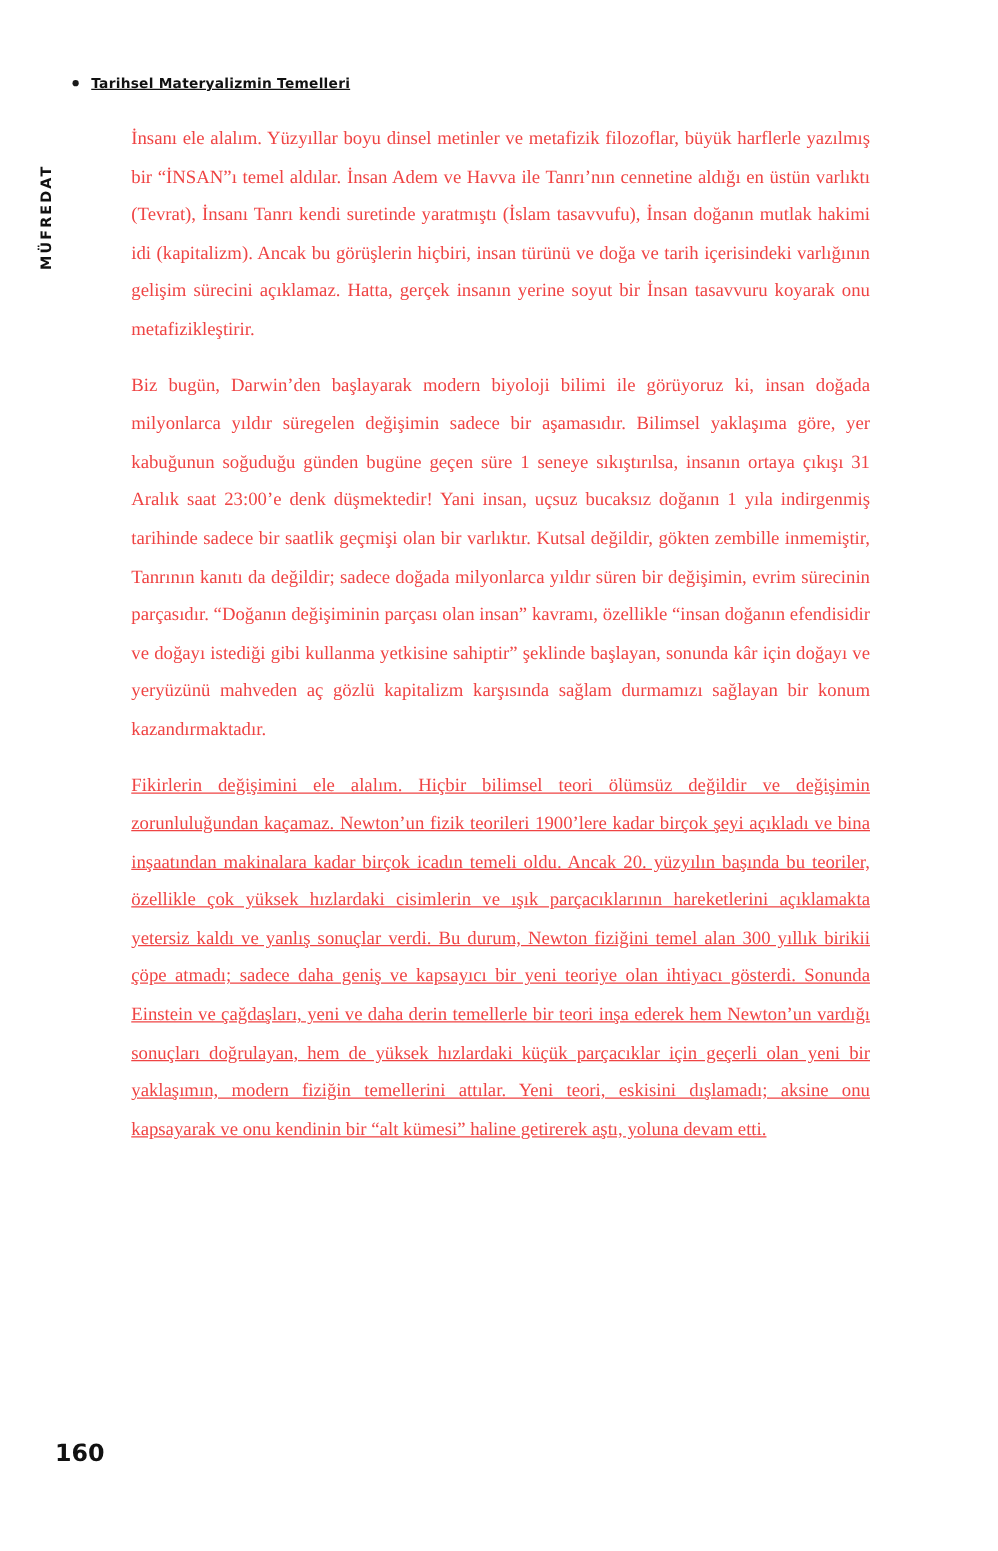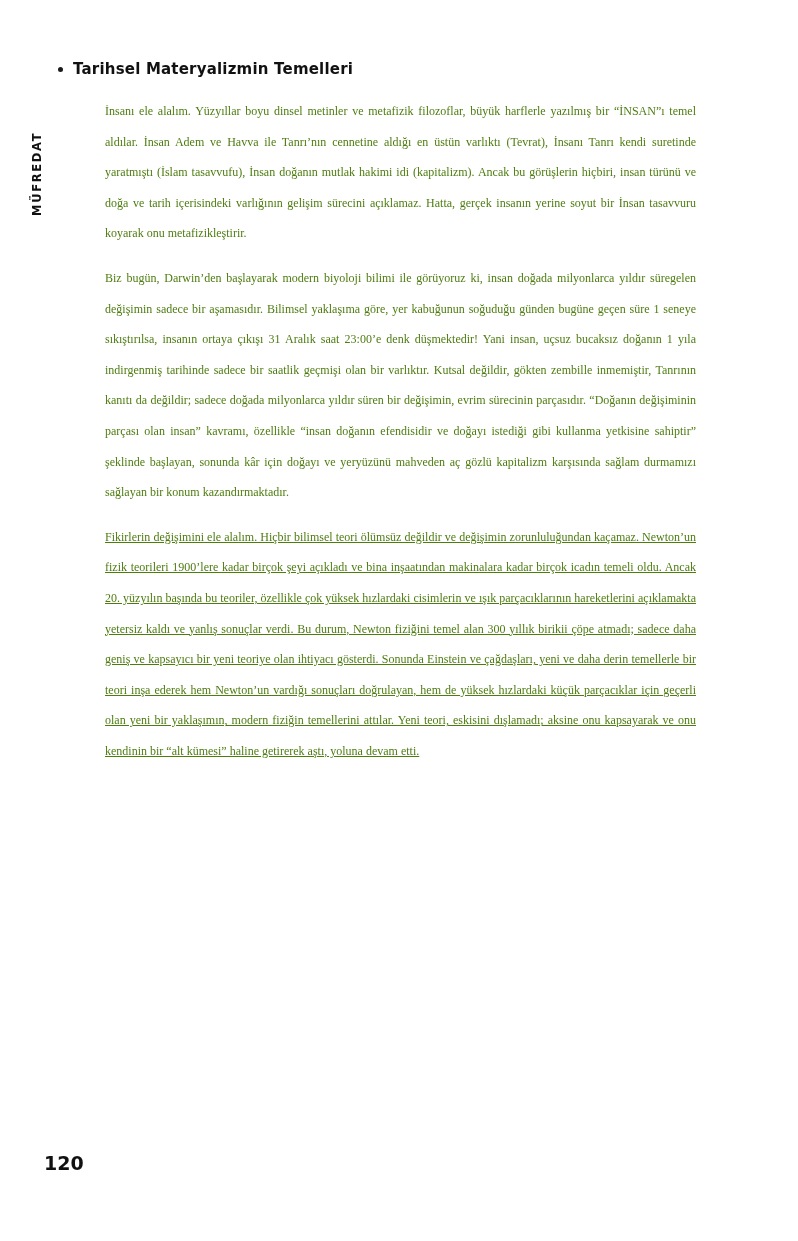--- a/index.html
+++ b/index.html
@@ -35,24 +35,25 @@
   .runhead-bullet {
     width: 5px;
     height: 5px;
     border-radius: 50%;
     background: #1a1a1a;
     display: inline-block;
   }
   .runhead-title {
     font-family: "DejaVu Sans", sans-serif;
     font-weight: bold;
-    font-size: 15px;
+    font-size: 11px;
     letter-spacing: 0.2px;
     color: #111111;
     white-space: nowrap;
+    text-decoration: underline;
   }
   .side-tab-wrap {
     position: absolute;
     left: 30px;
     top: 98px;
     width: 22px;
     height: 130px;
   }
   .side-tab-inner {
     position: absolute;
@@ -70,26 +71,26 @@
 
   
   .column {
     position: absolute;
     left: 105px;
     top: 96px;
     width: 591px;
   }
   .para {
     font-family: "Liberation Serif", serif;
-    font-size: 12px;
+    font-size: 15px;
     line-height: 30.6px;
     text-align: justify;
     text-justify: inter-word;
     margin: 0 0 14px 0;
-    color: #4d7c0f;
+    color: #ef4444;
     hyphens: manual;
   }
   .para:last-child {
     margin-bottom: 0;
     text-decoration: underline;
   }
 
   
   .folio {
     position: absolute;
@@ -114,15 +115,15 @@
   <div class="side-tab-wrap">
     <div class="side-tab-inner">MÜFREDAT</div>
   </div>
 
   <div class="column">
     <p class="para">İnsanı ele alalım. Yüzyıllar boyu dinsel metinler ve metafizik filozoflar, büyük harflerle yazılmış bir “İNSAN”ı temel aldılar. İnsan Adem ve Havva ile Tanrı’nın cennetine aldığı en üstün varlıktı (Tevrat), İnsanı Tanrı kendi suretinde yaratmıştı (İslam tasavvufu), İnsan doğanın mutlak hakimi idi (kapitalizm). Ancak bu görüşlerin hiçbiri, insan türünü ve doğa ve tarih içerisindeki varlığının gelişim sürecini açıklamaz. Hatta, gerçek insanın yerine soyut bir İnsan tasavvuru koyarak onu metafizikleştirir.</p>
     <p class="para">Biz bugün, Darwin’den başlayarak modern biyoloji bilimi ile görüyoruz ki, insan doğada milyonlarca yıldır süregelen değişimin sadece bir aşamasıdır. Bilimsel yaklaşıma göre, yer kabuğunun soğuduğu günden bugüne geçen süre 1 seneye sıkıştırılsa, insanın ortaya çıkışı 31 Aralık saat 23:00’e denk düşmektedir! Yani insan, uçsuz bucaksız doğanın 1 yıla indirgenmiş tarihinde sadece bir saatlik geçmişi olan bir varlıktır. Kutsal değildir, gökten zembille inmemiştir, Tanrının kanıtı da değildir; sadece doğada milyonlarca yıldır süren bir değişimin, evrim sürecinin parçasıdır. “Doğanın değişiminin parçası olan insan” kavramı, özellikle “insan doğanın efendisidir ve doğayı istediği gibi kullanma yetkisine sahiptir” şeklinde başlayan, sonunda kâr için doğayı ve yeryüzünü mahveden aç gözlü kapitalizm karşısında sağlam durmamızı sağlayan bir konum kazandırmaktadır.</p>
     <p class="para">Fikirlerin değişimini ele alalım. Hiçbir bilimsel teori ölümsüz değildir ve değişimin zorunluluğundan kaçamaz. Newton’un fizik teorileri 1900’lere kadar birçok şeyi açıkladı ve bina inşaatından makinalara kadar birçok icadın temeli oldu. Ancak 20. yüzyılın başında bu teoriler, özellikle çok yüksek hızlardaki cisimlerin ve ışık parçacıklarının hareketlerini açıklamakta yetersiz kaldı ve yanlış sonuçlar verdi. Bu durum, Newton fiziğini temel alan 300 yıllık birikii çöpe atmadı; sadece daha geniş ve kapsayıcı bir yeni teoriye olan ihtiyacı gösterdi. Sonunda Einstein ve çağdaşları, yeni ve daha derin temellerle bir teori inşa ederek hem Newton’un vardığı sonuçları doğrulayan, hem de yüksek hızlardaki küçük parçacıklar için geçerli olan yeni bir yaklaşımın, modern fiziğin temellerini attılar. Yeni teori, eskisini dışlamadı; aksine onu kapsayarak ve onu kendinin bir “alt kümesi” haline getirerek aştı, yoluna devam etti.</p>
   </div>
 
-  <div class="folio">120</div>
+  <div class="folio">160</div>
 
 </div>
 
 </body></html>

